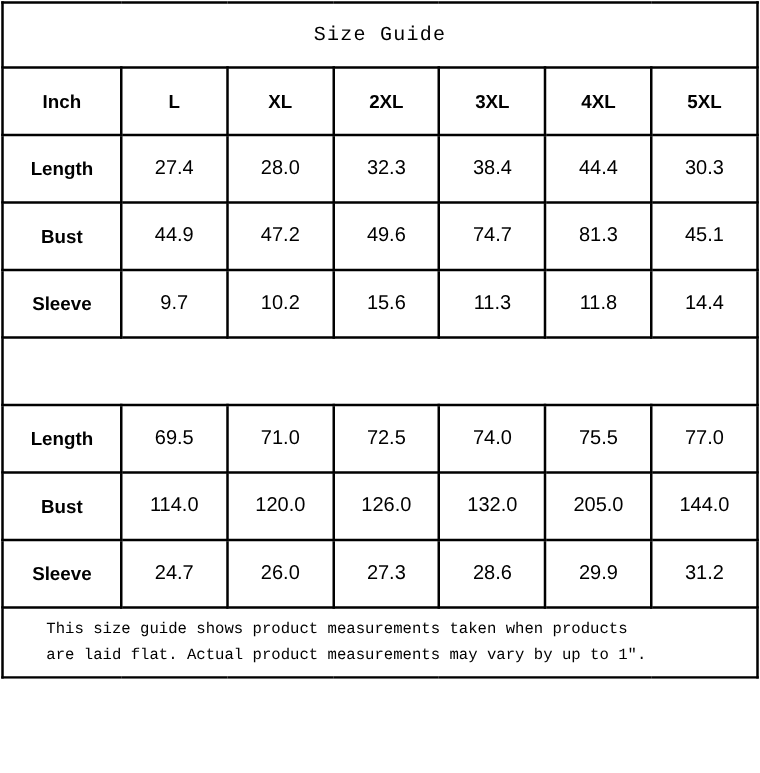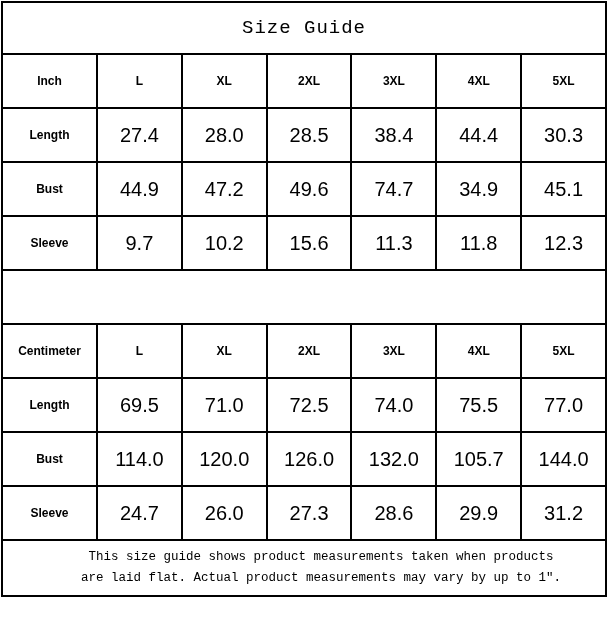--- a/index.html
+++ b/index.html
@@ -24,41 +24,41 @@
     vertical-align: middle;
     padding: 0;
     color: #000000;
     overflow: hidden;
   }
   col.label-col { width: 95px; }
 
   tr.title-row td {
     height: 50px;
     font-family: "Liberation Mono", "DejaVu Sans Mono", monospace;
-    font-size: 19px;
+    font-size: 16px;
     font-weight: 400;
     letter-spacing: 1px;
   }
   tr.grid-row { height: 54px; }
   tr.grid-row th {
     font-family: "Liberation Sans", sans-serif;
-    font-size: 12px;
+    font-size: 15px;
     font-weight: 700;
     margin-top: 13px;
   }
   tr.grid-row td {
     font-family: "Liberation Sans", sans-serif;
-    font-size: 20px;
+    font-size: 16px;
     font-weight: 400;
     border-radius: 22px;
   }
   tr.gap-row td { height: 52px; }
   tr.footer-row td {
     height: 54px;
-    text-align: center;
+    text-align: left;
     vertical-align: middle;
     padding-left: 34px;
     font-family: "Liberation Mono", "DejaVu Sans Mono", monospace;
     font-size: 12.5px;
     line-height: 21px;
     font-weight: 400;
     white-space: nowrap;
   }
 </style>
 </head>
@@ -88,77 +88,68 @@
         <th>2XL</th>
         <th>3XL</th>
         <th>4XL</th>
         <th>5XL</th>
       </tr>
 
       <tr class="grid-row">
         <th>Length</th>
         <td>27.4</td>
         <td>28.0</td>
-        <td>28.5</td>
+        <td>32.3</td>
         <td>38.4</td>
         <td>44.4</td>
         <td>30.3</td>
       </tr>
 
       <tr class="grid-row">
         <th>Bust</th>
         <td>44.9</td>
         <td>47.2</td>
         <td>49.6</td>
         <td>74.7</td>
-        <td>34.9</td>
+        <td>81.3</td>
         <td>45.1</td>
       </tr>
 
       <tr class="grid-row">
         <th>Sleeve</th>
         <td>9.7</td>
         <td>10.2</td>
         <td>15.6</td>
         <td>11.3</td>
         <td>11.8</td>
-        <td>12.3</td>
+        <td>14.4</td>
       </tr>
 
       <tr class="gap-row">
         <td colspan="7"></td>
       </tr>
 
-      <tr class="grid-row">
-        <th>Centimeter</th>
-        <th>L</th>
-        <th>XL</th>
-        <th>2XL</th>
-        <th>3XL</th>
-        <th>4XL</th>
-        <th>5XL</th>
-      </tr>
 
       <tr class="grid-row">
         <th>Length</th>
         <td>69.5</td>
         <td>71.0</td>
         <td>72.5</td>
         <td>74.0</td>
         <td>75.5</td>
         <td>77.0</td>
       </tr>
 
       <tr class="grid-row">
         <th>Bust</th>
         <td>114.0</td>
         <td>120.0</td>
         <td>126.0</td>
         <td>132.0</td>
-        <td>105.7</td>
+        <td>205.0</td>
         <td>144.0</td>
       </tr>
 
       <tr class="grid-row">
         <th>Sleeve</th>
         <td>24.7</td>
         <td>26.0</td>
         <td>27.3</td>
         <td>28.6</td>
         <td>29.9</td>

